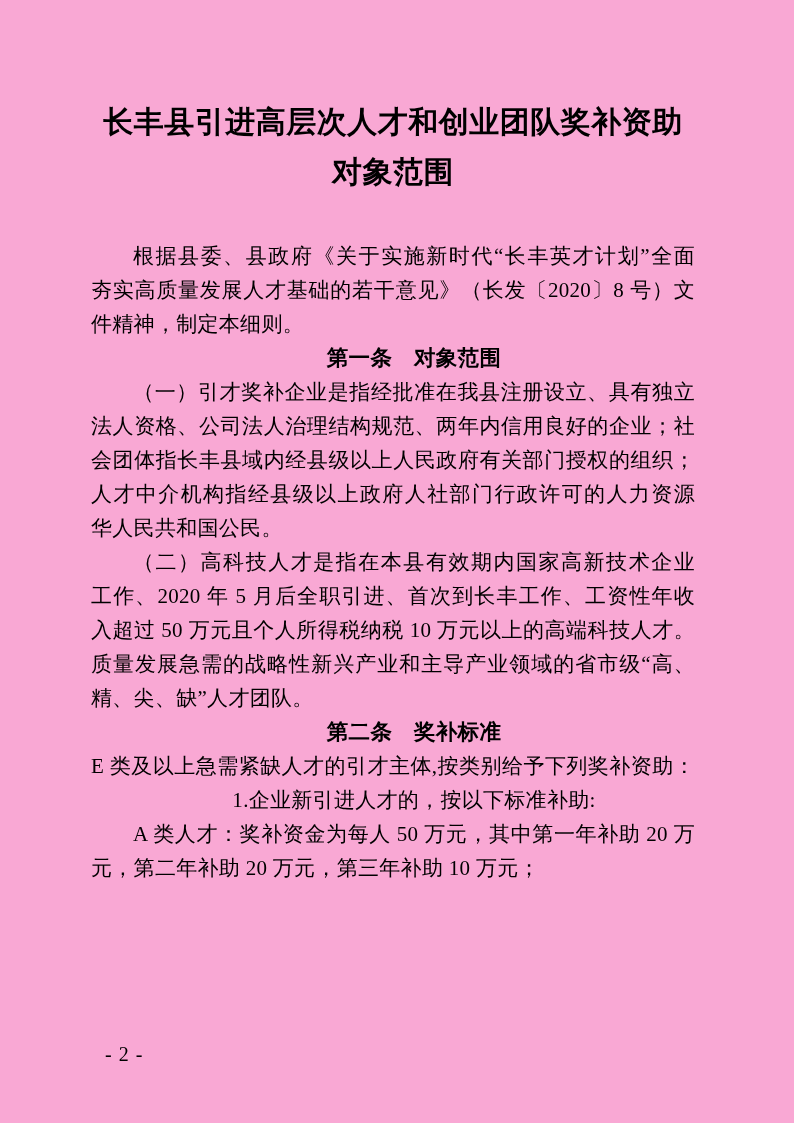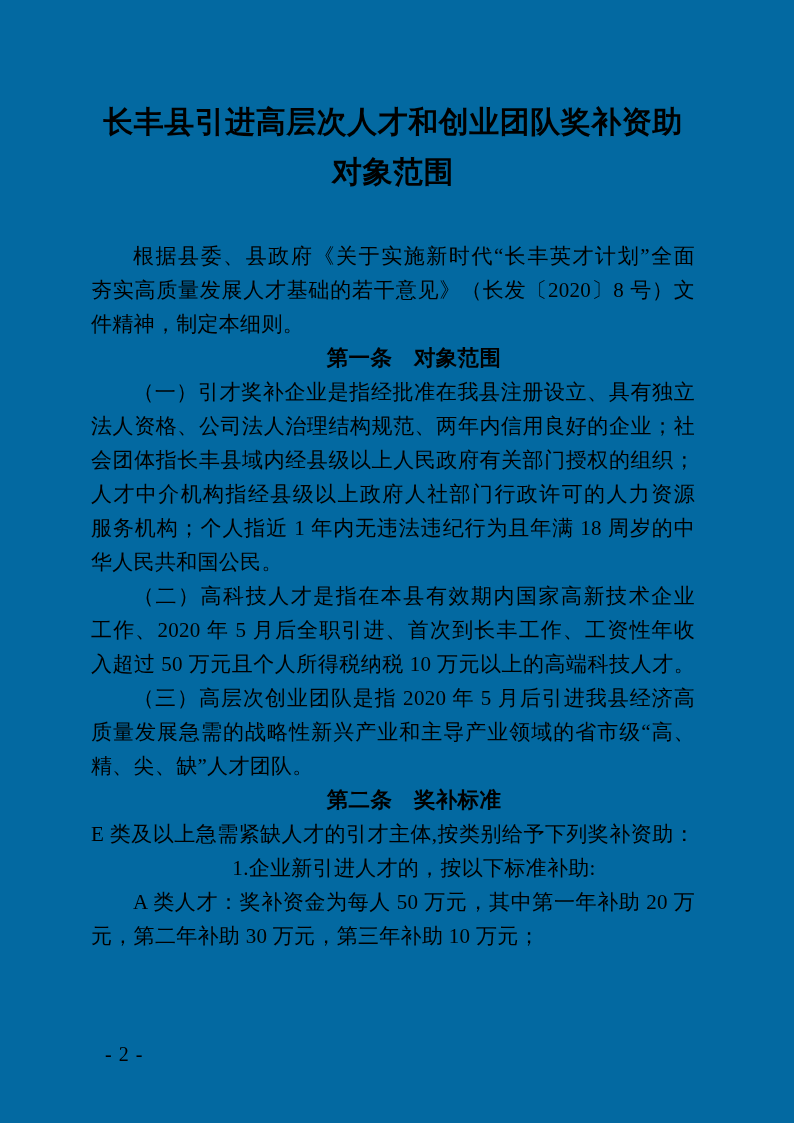--- a/index.html
+++ b/index.html
@@ -1,20 +1,20 @@
 <!DOCTYPE html>
 <html><head>
 <meta charset="utf-8">
 <style>
   html, body { margin: 0; padding: 0; background: #ffffff; }
   .page {
     position: relative;
     width: 794px;
     height: 1123px;
-    background: #0369a1;
+    background: #f9a8d4;
     color: #000000;
     font-family: "Liberation Serif", serif;
     overflow: hidden;
   }
   .title-block {
     position: absolute;
     left: 91px;
     top: 97px;
     width: 604px;
     text-align: center;
@@ -69,30 +69,28 @@
 
   <div class="body-block">
     <div class="ln ind jfy">根据县委、县政府《关于实施新时代“长丰英才计划”全面</div>
     <div class="ln jfy">夯实高质量发展人才基础的若干意见》（长发〔2020〕8 号）文</div>
     <div class="ln">件精神，制定本细则。</div>
     <div class="ln ind hd">第一条　对象范围</div>
     <div class="ln ind jfy">（一）引才奖补企业是指经批准在我县注册设立、具有独立</div>
     <div class="ln jfy">法人资格、公司法人治理结构规范、两年内信用良好的企业；社</div>
     <div class="ln jfy">会团体指长丰县域内经县级以上人民政府有关部门授权的组织；</div>
     <div class="ln jfy">人才中介机构指经县级以上政府人社部门行政许可的人力资源</div>
-    <div class="ln jfy">服务机构；个人指近 1 年内无违法违纪行为且年满 18 周岁的中</div>
     <div class="ln">华人民共和国公民。</div>
     <div class="ln ind jfy">（二）高科技人才是指在本县有效期内国家高新技术企业</div>
     <div class="ln jfy">工作、2020 年 5 月后全职引进、首次到长丰工作、工资性年收</div>
     <div class="ln jfy">入超过 50 万元且个人所得税纳税 10 万元以上的高端科技人才。</div>
-    <div class="ln ind jfy">（三）高层次创业团队是指 2020 年 5 月后引进我县经济高</div>
     <div class="ln jfy">质量发展急需的战略性新兴产业和主导产业领域的省市级“高、</div>
     <div class="ln">精、尖、缺”人才团队。</div>
     <div class="ln ind hd">第二条　奖补标准</div>
     <div class="ln jfy">E 类及以上急需紧缺人才的引才主体,按类别给予下列奖补资助：</div>
     <div class="ln ind">1.企业新引进人才的，按以下标准补助:</div>
     <div class="ln ind jfy">A 类人才：奖补资金为每人 50 万元，其中第一年补助 20 万</div>
-    <div class="ln">元，第二年补助 30 万元，第三年补助 10 万元；</div>
+    <div class="ln">元，第二年补助 20 万元，第三年补助 10 万元；</div>
   </div>
 
   <div class="footer-block">- 2 -</div>
 
 </div>
 
 </body></html>

